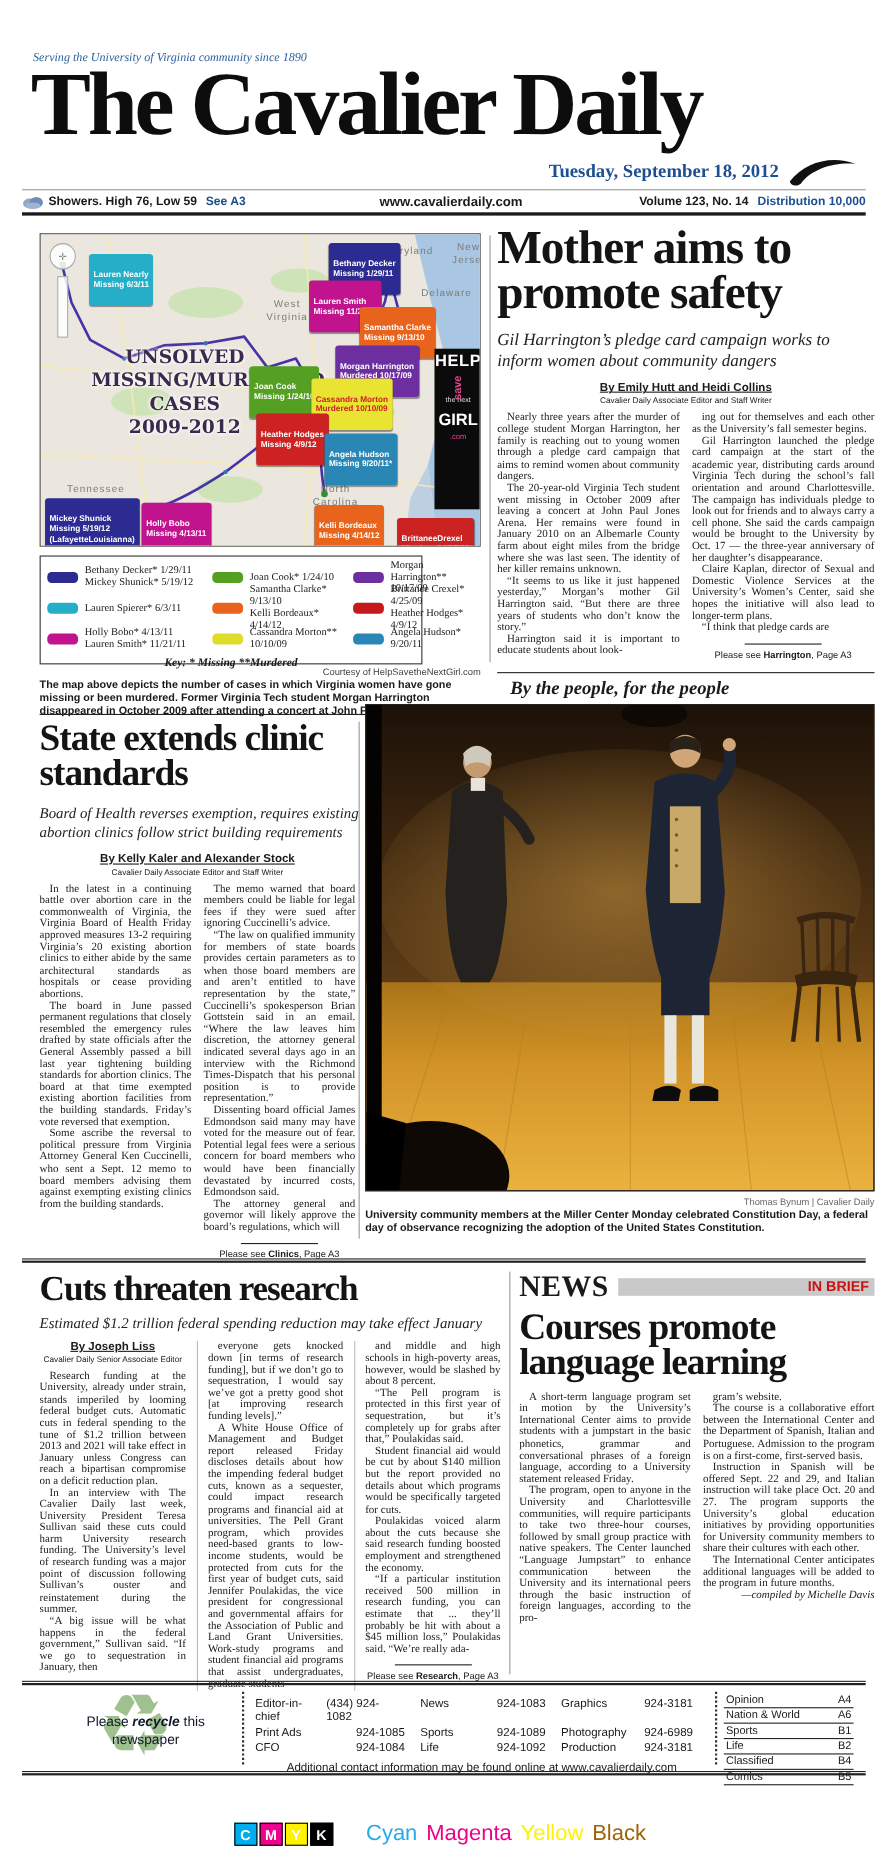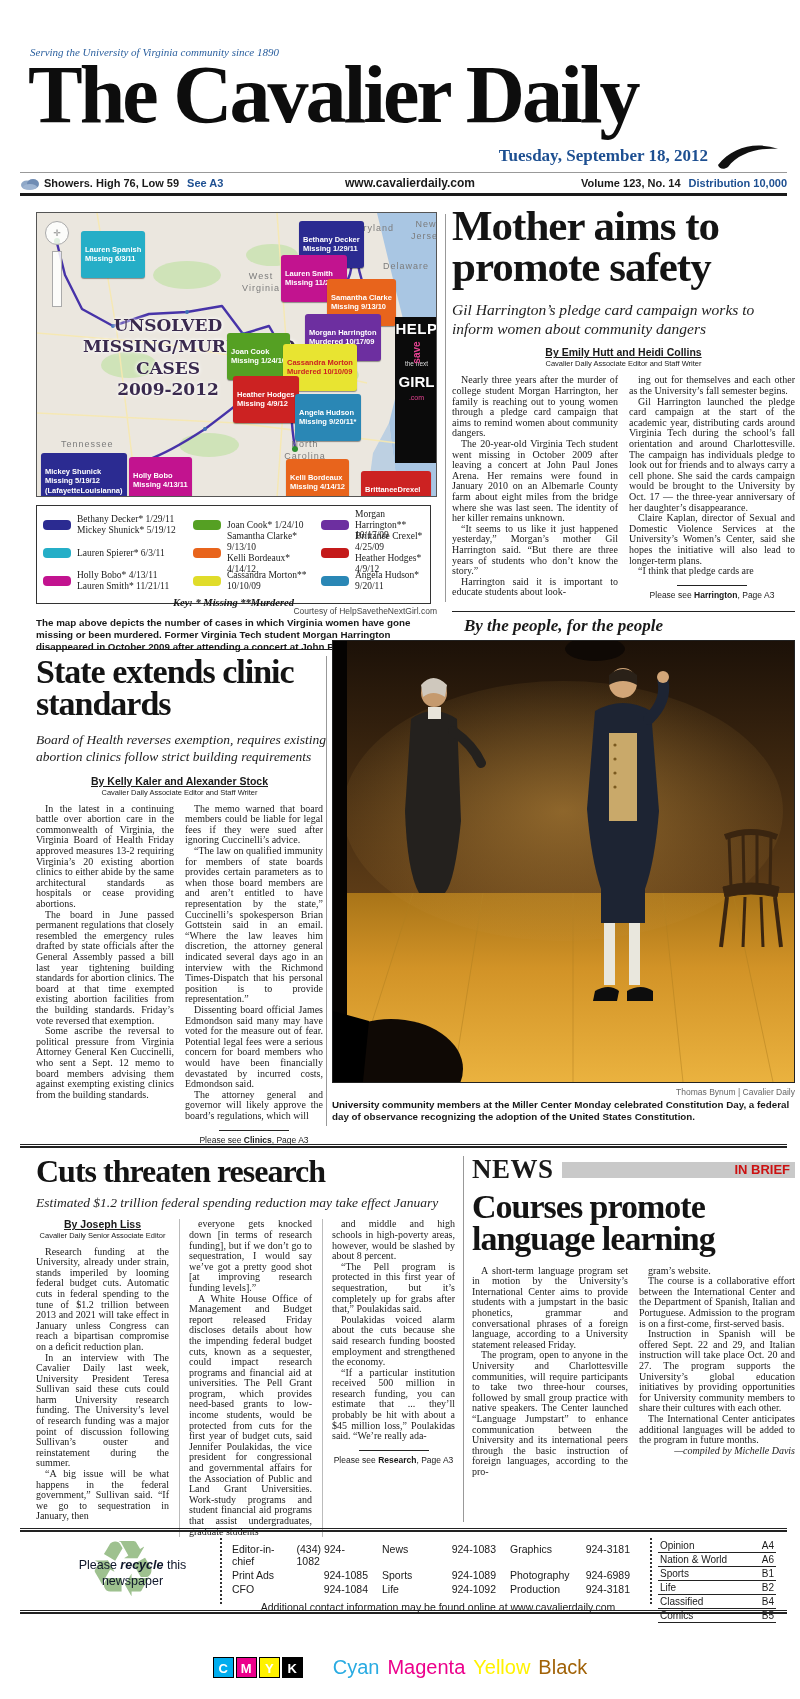--- a/index.html
+++ b/index.html
@@ -34,21 +34,21 @@
   .banner { position:absolute; left:358px; top:104px; width:43px; height:146px; background:#0b0b0b; color:#fff; font-family:"Liberation Sans", sans-serif; text-align:center; padding-top:3px; }
   .banner .hlp { font-size:15px; font-weight:700; letter-spacing:.5px; }
   .banner .sv { color:#e84393; font-size:10px; font-weight:700; display:block; transform:rotate(-90deg); margin:10px 0 2px; }
   .banner .tn { font-size:6.5px; display:block; color:#ddd; }
   .banner .grl { font-size:15px; font-weight:700; margin-top:6px; }
   .banner .cm { font-size:7px; color:#e84393; display:block; margin-top:4px; }
   .mapzoom { position:absolute; left:8px; top:8px; width:24px; height:24px; border-radius:50%; background:rgba(255,255,255,.85); border:1px solid #aaa; color:#888; font-size:9px; text-align:center; line-height:22px; }
   .mapslider { position:absolute; left:15px; top:38px; width:10px; height:56px; background:rgba(255,255,255,.85); border:1px solid #aaa; }
 
   
-  .legend { left:36px; top:505px; width:395px; height:99px; border:1px solid #333; padding:5px 6px 2px; }
+  .legend { left:36px; top:505px; width:348px; height:99px; border:1px solid #333; padding:5px 6px 2px; }
   .lg-grid { display:grid; grid-template-columns:150px 128px 112px; grid-template-rows:28px 28px 28px; grid-auto-flow:column; }
   .lg-row { display:flex; align-items:center; gap:6px; }
   .sw { width:28px; height:7px; border-style:solid; border-width:5px; border-radius:4px; flex:none; }
   .sw-navy{border-color:#2b2b91}.sw-cyan{border-color:#25aec7}.sw-magenta{border-color:#c2138f}
   .sw-green{border-color:#55a023}.sw-orange{border-color:#e8641c}.sw-yellow{border-color:#e0dc2a}
   .sw-purple{border-color:#6d2fa0}.sw-red{border-color:#c41a1a}.sw-blue{border-color:#2a87b5}
   .lg-t { font-size:9.5px; line-height:1.15; }
   .lg-key { text-align:center; font-size:10.5px; font-style:italic; font-weight:700; margin-top:2px; }
   .courtesy { left:36px; top:606px; width:401px; text-align:right; font-family:"Liberation Sans", sans-serif; font-size:8.5px; color:#444; }
   .map-caption { left:36px; top:617px; width:401px; font-family:"Liberation Sans", sans-serif; font-size:9.8px; font-weight:700; line-height:12px; }
@@ -212,21 +212,21 @@
       <span>2009-2012</span>
     </div>
 
     <div class="mstate" style="left:312px;top:10px">Maryland</div>
     <div class="mstate" style="left:374px;top:6px;width:30px;overflow:hidden">New Jersey</div>
     <div class="mstate" style="left:346px;top:48px">Delaware</div>
     <div class="mstate" style="left:198px;top:58px;width:52px">West Virginia</div>
     <div class="mstate" style="left:240px;top:226px;width:56px">North Carolina</div>
     <div class="mstate" style="left:24px;top:226px">Tennessee</div>
 
-    <div class="mlabel c-cyan" style="left:44px;top:18px"><span>Lauren Spanish</span><br><span>Missing 6/3/11</span></div>
+    <div class="mlabel c-cyan" style="left:44px;top:18px"><span>Lauren Nearly</span><br><span>Missing 6/3/11</span></div>
     <div class="mlabel c-navy" style="left:262px;top:8px"><span>Bethany Decker</span><br><span>Missing 1/29/11</span></div>
     <div class="mlabel c-magenta" style="left:244px;top:42px"><span>Lauren Smith</span><br><span>Missing 11/21/11</span></div>
     <div class="mlabel c-orange" style="left:290px;top:66px"><span>Samantha Clarke</span><br><span>Missing 9/13/10</span></div>
     <div class="mlabel c-purple" style="left:268px;top:101px"><span>Morgan Harrington</span><br><span>Murdered 10/17/09</span></div>
     <div class="mlabel c-green" style="left:190px;top:120px"><span>Joan Cook</span><br><span>Missing 1/24/10</span></div>
     <div class="mlabel c-yellow" style="left:246px;top:131px"><span>Cassandra Morton</span><br><span>Murdered 10/10/09</span></div>
     <div class="mlabel c-red" style="left:196px;top:163px"><span>Heather Hodges</span><br><span>Missing 4/9/12</span></div>
     <div class="mlabel c-blue" style="left:258px;top:181px"><span>Angela Hudson</span><br><span>Missing 9/20/11*</span></div>
     <div class="mlabel c-navy" style="left:4px;top:240px"><span>Mickey Shunick</span><br><span>Missing 5/19/12</span><br><span>(LafayetteLouisianna)</span></div>
     <div class="mlabel c-magenta" style="left:92px;top:244px"><span>Holly Bobo</span><br><span>Missing 4/13/11</span></div>
@@ -430,20 +430,21 @@
           <p>In an interview with The Cavalier Daily last week, University President Teresa Sullivan said these cuts could harm University research funding. The University’s level of research funding was a major point of discussion following Sullivan’s ouster and reinstatement during the summer.</p>
           <p>“A big issue will be what happens in the federal government,” Sullivan said. “If we go to sequestration in January, then</p>
       </div>
       <div class="col">
         <p>everyone gets knocked down [in terms of research funding], but if we don’t go to sequestration, I would say we’ve got a pretty good shot [at improving research funding levels].”</p>
           <p>A White House Office of Management and Budget report released Friday discloses details about how the impending federal budget cuts, known as a sequester, could impact research programs and financial aid at universities. The Pell Grant program, which provides need-based grants to low-income students, would be protected from cuts for the first year of budget cuts, said Jennifer Poulakidas, the vice president for congressional and governmental affairs for the Association of Public and Land Grant Universities. Work-study programs and student financial aid programs that assist undergraduates, graduate students</p>
       </div>
       <div class="col">
         <p>and middle and high schools in high-poverty areas, however, would be slashed by about 8 percent.</p>
           <p>“The Pell program is protected in this first year of sequestration, but it’s completely up for grabs after that,” Poulakidas said.</p>
+          <p>Student financial aid would be cut by about $140 million but the report provided no details about which programs would be specifically targeted for cuts.</p>
           <p>Poulakidas voiced alarm about the cuts because she said research funding boosted employment and strengthened the economy.</p>
           <p>“If a particular institution received 500 million in research funding, you can estimate that ... they’ll probably be hit with about a $45 million loss,” Poulakidas said. “We’re really ada-</p>
         <div class="jump"><span class="jr"></span><span>Please see</span> <b>Research</b><span>, Page A3</span></div>
       </div>
     </div>
   </div>
 
   <div class="abs vrule" style="left:463px;top:1156px;height:366px"></div>
   <div class="abs brief">
     <div class="nb-head">

